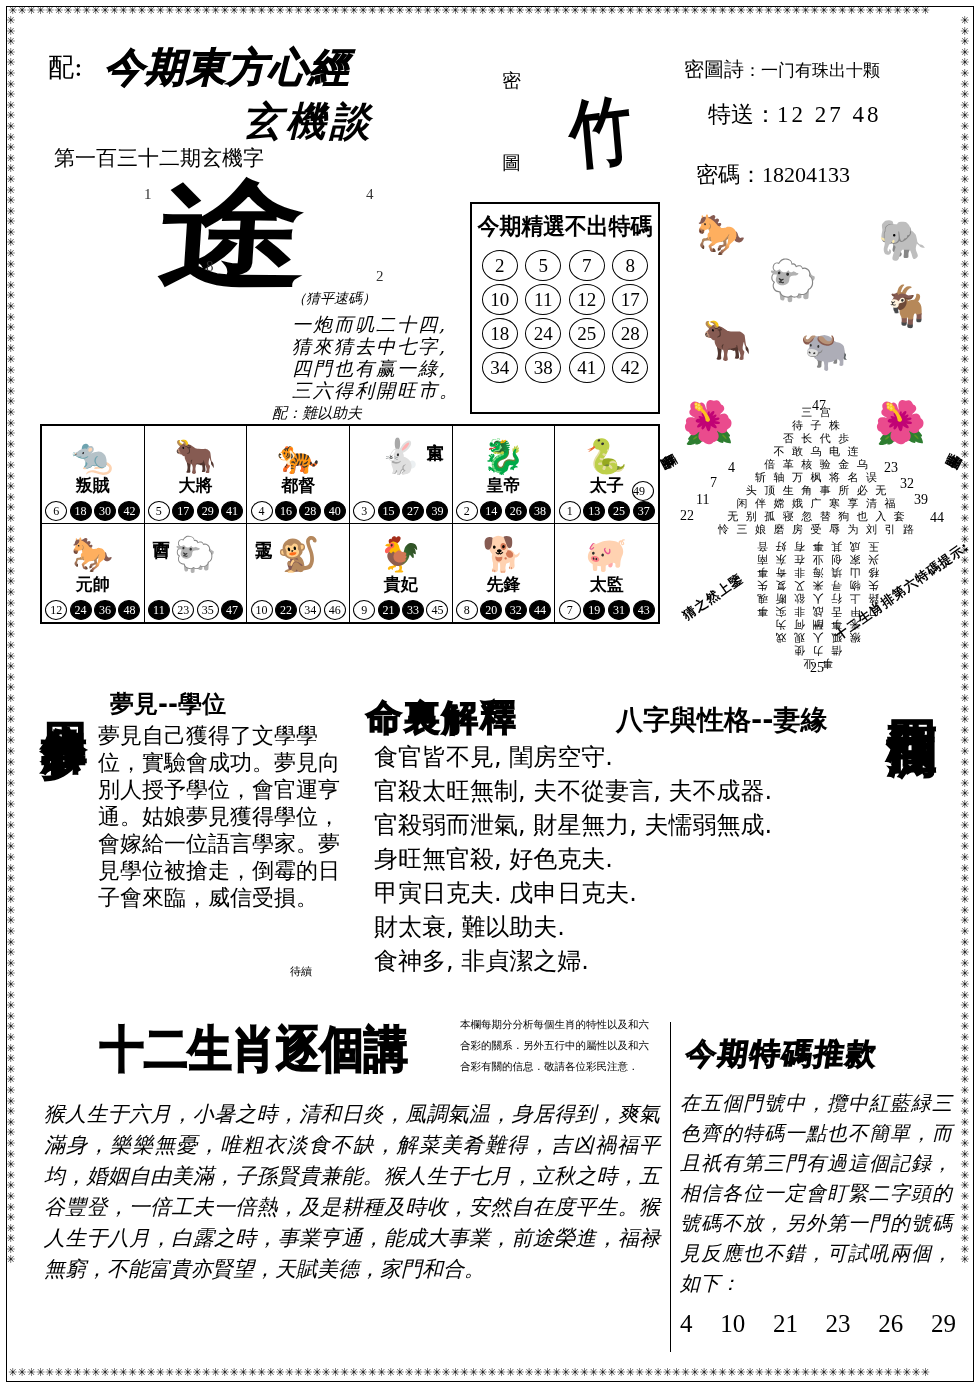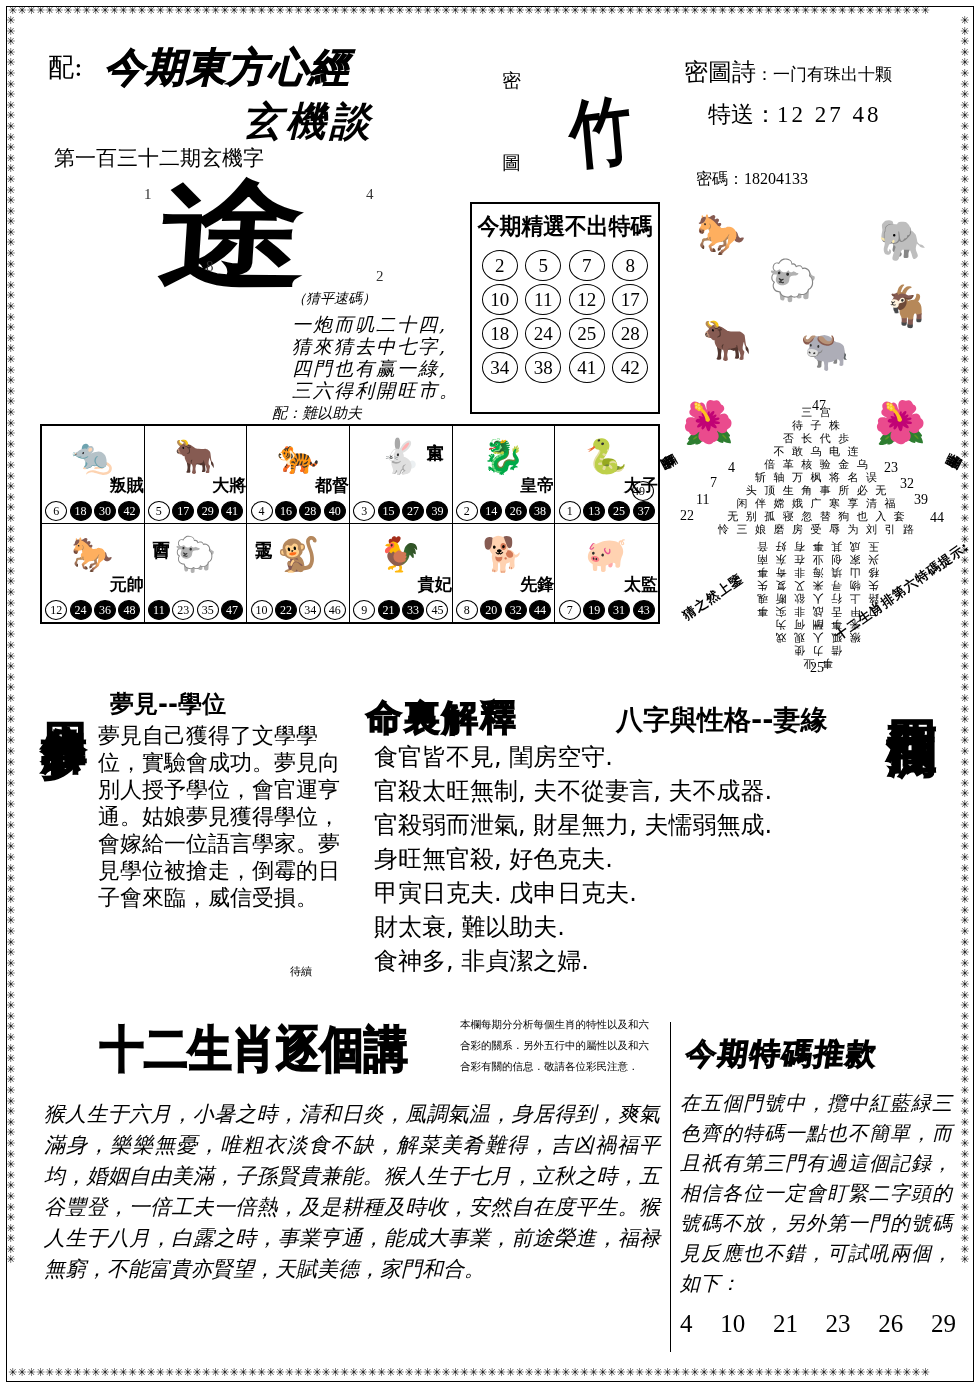--- a/index.html
+++ b/index.html
@@ -21,25 +21,25 @@
   .hd-pei{position:absolute;left:24px;top:28px;font-size:26px;font-family:"DejaVu Serif",serif;}
   .hd-title1{position:absolute;left:80px;top:18px;font-size:40px;font-weight:bold;font-style:italic;letter-spacing:1px;font-family:"DejaVu Sans",sans-serif;-webkit-text-stroke:1px #000;}
   .hd-title2{position:absolute;left:218px;top:72px;font-size:40px;font-weight:bold;font-style:italic;letter-spacing:4px;font-family:"DejaVu Sans",sans-serif;}
   .hd-issue{position:absolute;left:30px;top:122px;font-size:21px;font-family:"DejaVu Serif",serif;}
 
   .mi-label{position:absolute;left:478px;top:46px;font-size:19px;font-family:"DejaVu Serif",serif;letter-spacing:2px;}
   .mi-label2{position:absolute;left:478px;top:128px;font-size:19px;font-family:"DejaVu Serif",serif;}
   .mi-glyph{position:absolute;left:540px;top:62px;font-size:74px;font-weight:bold;font-family:"DejaVu Sans",sans-serif;transform:scaleX(.85) rotate(-6deg);}
 
   .mi-poem{position:absolute;left:660px;top:34px;font-size:21px;font-family:"DejaVu Serif",serif;white-space:nowrap;}
-  .mi-poem b{font-size:24px;font-weight:normal;}
+  .mi-poem b{font-size:20px;font-weight:normal;}
   .mi-poem .small{font-size:17px;}
   .mi-send{position:absolute;left:684px;top:77px;font-size:23px;font-family:"DejaVu Serif",serif;white-space:nowrap;}
   .mi-send .nums{font-family:"Liberation Serif",serif;letter-spacing:3px;}
-  .mi-code{position:absolute;left:672px;top:147px;font-size:16px;font-family:"DejaVu Serif",serif;white-space:nowrap;}
+  .mi-code{position:absolute;left:672px;top:138px;font-size:22px;font-family:"DejaVu Serif",serif;white-space:nowrap;}
   .mi-code .nums{font-family:"Liberation Serif",serif;}
 
   
   .riddle-box{position:absolute;left:90px;top:150px;width:290px;height:120px;}
   .riddle-char{position:absolute;left:60px;top:-16px;font-size:118px;font-weight:bold;font-family:"DejaVu Sans",sans-serif;transform:scaleX(1.25) skewX(-3deg);}
   .rc-n{position:absolute;font-size:15px;font-family:"Liberation Serif",serif;color:#333;}
   .rc-1{left:30px;top:14px;}
   .rc-4{left:252px;top:14px;}
   .rc-8{left:92px;top:86px;}
   .rc-2{left:262px;top:96px;}
@@ -58,21 +58,21 @@
   .exbox-title{text-align:center;font-size:23px;font-weight:bold;margin-top:7px;letter-spacing:0px;font-family:"DejaVu Sans",sans-serif;transform:scaleX(.95);}
   .exgrid{display:grid;grid-template-columns:repeat(4,1fr);gap:3px 0;margin-top:8px;padding:0 6px;}
   .exnum{width:34px;height:29px;margin:0 auto;border:1.6px solid #000;border-radius:50%;font-size:19px;line-height:29px;text-align:center;font-family:"Liberation Serif",serif;}
 
   
   .ztable{position:absolute;left:16px;top:402px;width:616px;height:196px;border:2px solid #000;display:grid;grid-template-columns:repeat(6,1fr);grid-template-rows:1fr 1fr;}
   .zcell{border-right:1.5px solid #000;border-bottom:1.5px solid #000;position:relative;overflow:hidden;}
   .ztable .zcell:nth-child(6n){border-right:none;}
   .ztable .zcell:nth-child(n+7){border-bottom:none;}
   .zart{position:absolute;left:0;right:0;top:2px;height:56px;display:flex;align-items:center;justify-content:center;font-size:34px;line-height:1;}
-  .zname{position:absolute;bottom:26px;width:100%;text-align:right;font-size:17px;font-weight:bold;font-family:"DejaVu Sans",sans-serif;}
+  .zname{position:absolute;bottom:26px;width:100%;text-align:center;font-size:17px;font-weight:bold;font-family:"DejaVu Sans",sans-serif;}
   .zname.side{writing-mode:vertical-rl;bottom:auto;top:4px;right:4px;width:auto;text-align:left;}
   .zname.sideL{writing-mode:vertical-rl;bottom:auto;top:4px;left:6px;width:auto;text-align:left;}
   .znums{position:absolute;bottom:2px;width:100%;display:flex;justify-content:space-around;padding:0 2px;box-sizing:border-box;}
   .znum{width:20px;height:18px;border:1.3px solid #000;border-radius:50%;font-size:12px;line-height:18px;text-align:center;font-family:"Liberation Serif",serif;}
   .znum.dark{background:#000;color:#fff;border-color:#000;}
   .zextra{position:absolute;right:4px;bottom:22px;width:20px;height:18px;border:1.3px solid #000;border-radius:50%;font-size:12px;line-height:18px;font-family:"Liberation Serif",serif;}
 
   
   .horse-art{position:absolute;left:668px;top:190px;width:256px;height:180px;overflow:hidden;}
   .horse-art span{position:absolute;font-size:40px;line-height:1;}

